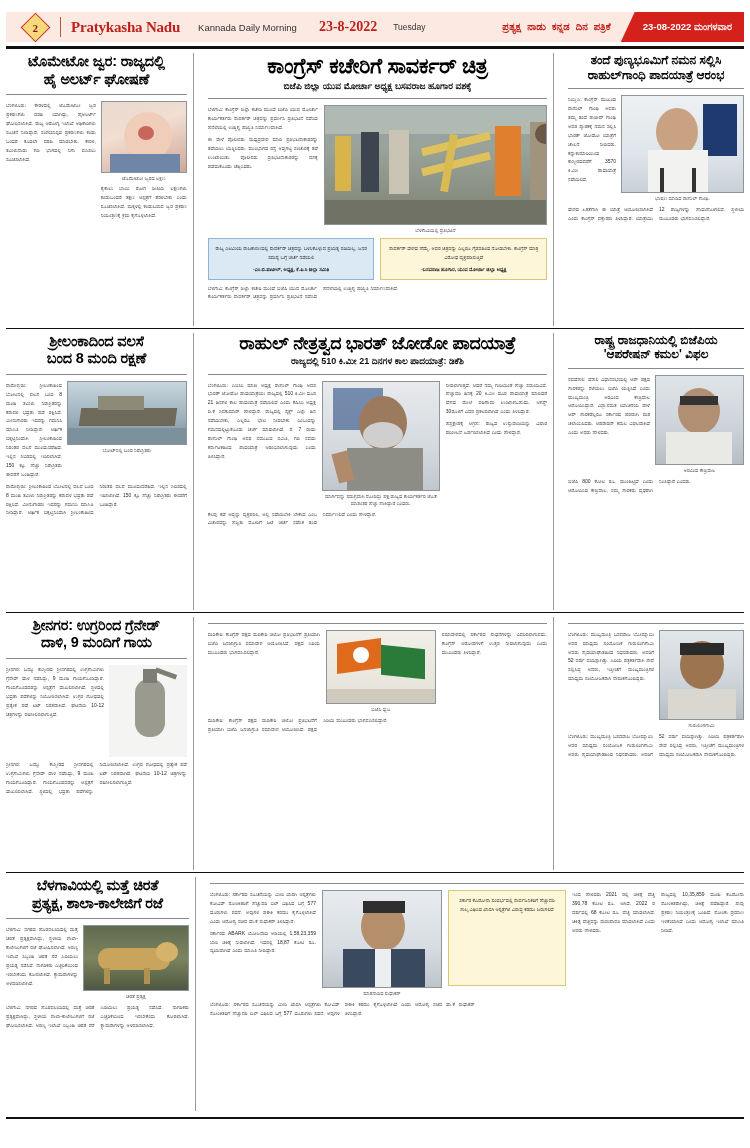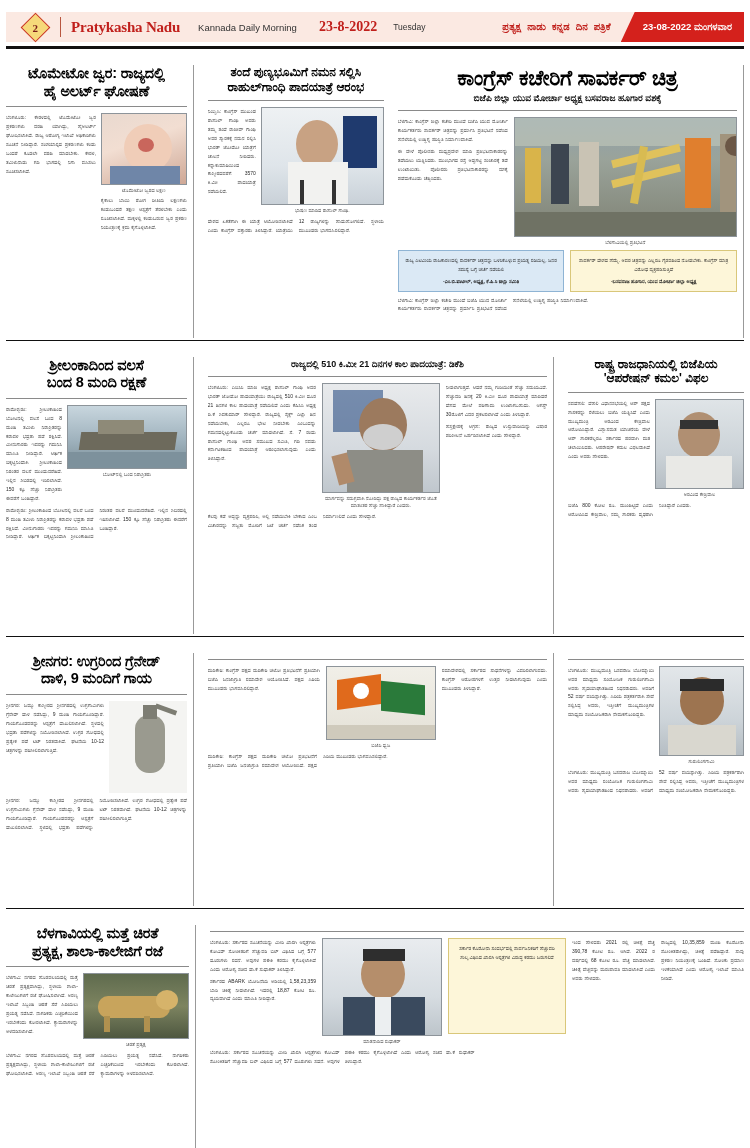--- a/index.html
+++ b/index.html
@@ -33,21 +33,21 @@
   .mh-kn{font-size:10px;color:#c0201c;font-weight:bold;margin-left:auto;font-family:Liberation Mono, monospace;}
   .mh-redbox{
     margin-left:10px;background:#d4211c;color:#fff;font-size:9.5px;font-weight:bold;
     padding:5px 12px 5px 22px;height:30px;box-sizing:border-box;display:flex;align-items:center;
     clip-path:polygon(14px 0,100% 0,100% 100%,0 100%);
   }
   .rule-thick{height:3px;background:#111;margin:4px 0 0 0;}
   .rule-thin{height:1px;background:#111;margin:2px 0 0 0;}
 
   
-  .cols{display:flex;gap:8px;margin-top:16px;}
+  .cols{display:flex;gap:8px;margin-top:4px;}
   .col{box-sizing:border-box;}
   .c-left{width:192px;padding-right:6px;border-right:1px solid #999;}
   .c-mid{width:360px;padding:0 6px;border-right:1px solid #999;}
   .c-right{width:186px;padding-left:6px;}
 
   
   .hl{
     font-weight:bold;text-align:center;color:#000;line-height:1.22;
     font-family:"Liberation Sans",sans-serif;
   }
@@ -122,42 +122,20 @@
         <div style="width:86px;">
           <div class="photo" style="height:70px;background:linear-gradient(160deg,#e9d9cf 0%,#f2ded2 40%,#cfa896 100%);">
             <div class="blob" style="left:22px;top:10px;width:48px;height:48px;background:#f0cdb8;"></div>
             <div class="blob" style="left:36px;top:24px;width:16px;height:14px;background:#c9665c;"></div>
             <div class="bar" style="left:8px;top:52px;width:70px;height:18px;background:#6f86a8;"></div>
           </div>
           <div class="cap">ಟೊಮೇಟೋ ಜ್ವರದ ಲಕ್ಷಣ</div>
           <div class="txt k" style="margin-top:2px;">ಕೈಕಾಲು ಬಾಯಿ ರೋಗ ರೀತಿಯ ಲಕ್ಷಣಗಳು ಕಂಡುಬಂದರೆ ತಕ್ಷಣ ಆಸ್ಪತ್ರೆಗೆ ತೆರಳಬೇಕು ಎಂದು ಸೂಚಿಸಲಾಗಿದೆ. ಮಕ್ಕಳಲ್ಲಿ ಕಂಡುಬರುವ ಜ್ವರ ಪ್ರಕರಣ ನಿಯಂತ್ರಣಕ್ಕೆ ಕ್ರಮ ಕೈಗೊಳ್ಳಲಾಗಿದೆ.</div>
         </div>
       </div>
-    </div>
-
-    <div class="col c-right">
-      <div class="hl hl-sm">ತಂದೆ ಪುಣ್ಯಭೂಮಿಗೆ ನಮನ ಸಲ್ಲಿಸಿ</div>
-      <div class="hl hl-sm">ರಾಹುಲ್‌ಗಾಂಧಿ ಪಾದಯಾತ್ರೆ ಆರಂಭ</div>
-      <div class="divider"></div>
-      <div style="display:flex;gap:5px;">
-        <div style="width:48px;">
-          <div class="txt k">ನಿಯ್ಡಿಹಿ: ಕಾಂಗ್ರೆಸ್ ಮುಖಂಡ ರಾಹುಲ್ ಗಾಂಧಿ ಅವರು ತಮ್ಮ ತಂದೆ ರಾಜೀವ್ ಗಾಂಧಿ ಅವರ ಸ್ಮಾರಕಕ್ಕೆ ನಮನ ಸಲ್ಲಿಸಿ ಭಾರತ್ ಜೋಡೋ ಯಾತ್ರೆಗೆ ಚಾಲನೆ ನೀಡಿದರು. ಕನ್ನಾಕುಮಾರಿಯಿಂದ ಕಾಶ್ಮೀರದವರೆಗೆ 3570 ಕಿ.ಮೀ ಪಾದಯಾತ್ರೆ ನಡೆಯಲಿದೆ.</div>
-        </div>
-        <div style="flex:1;">
-          <div class="photo ph-portrait" style="background:linear-gradient(180deg,#eef1f3 0%,#dfe5ea 60%,#c9d1d8 100%);">
-            <div class="bar" style="right:6px;top:8px;width:34px;height:52px;background:#1f3a6e;"></div>
-            <div class="blob" style="left:34px;top:12px;width:42px;height:48px;background:#c8a283;"></div>
-            <div class="bar" style="left:26px;top:54px;width:60px;height:42px;background:#f2f2f0;"></div>
-            <div class="bar" style="left:38px;top:72px;width:4px;height:24px;background:#333;"></div>
-            <div class="bar" style="left:70px;top:72px;width:4px;height:24px;background:#333;"></div>
-          </div>
-          <div class="cap">ಭಾಷಣ ಮಾಡಿದ ರಾಹುಲ್ ಗಾಂಧಿ.</div>
-        </div>
-      </div>
-      <div class="txt k two" style="margin-top:3px;">ದೇಶದ ಏಕತೆಗಾಗಿ ಈ ಯಾತ್ರೆ ಆಯೋಜಿಸಲಾಗಿದೆ ಎಂದು ಕಾಂಗ್ರೆಸ್ ವಕ್ತಾರರು ತಿಳಿಸಿದ್ದಾರೆ. ಯಾತ್ರೆಯು 12 ರಾಜ್ಯಗಳನ್ನು ಹಾದುಹೋಗಲಿದೆ. ಸ್ಥಳೀಯ ಮುಖಂಡರು ಭಾಗವಹಿಸಲಿದ್ದಾರೆ.</div>
     </div>
 
     <div class="col c-mid">
       <div class="hl hl-xl">ಕಾಂಗ್ರೆಸ್ ಕಚೇರಿಗೆ ಸಾವರ್ಕರ್ ಚಿತ್ರ</div>
       <div class="subhl">ಬಿಜೆಪಿ ಜಿಲ್ಲಾ ಯುವ ಮೋರ್ಚಾ ಅಧ್ಯಕ್ಷ ಬಸವರಾಜ ಹೂಗಾರ ವಶಕ್ಕೆ</div>
       <div class="divider"></div>
       <div style="display:flex;gap:6px;">
         <div style="width:110px;">
           <div class="txt k">ಬೆಳಗಾವಿ: ಕಾಂಗ್ರೆಸ್ ಜಿಲ್ಲಾ ಕಚೇರಿ ಮುಂದೆ ಬಿಜೆಪಿ ಯುವ ಮೋರ್ಚಾ ಕಾರ್ಯಕರ್ತರು ಸಾವರ್ಕರ್ ಚಿತ್ರವನ್ನು ಪ್ರದರ್ಶಿಸಿ ಪ್ರತಿಭಟನೆ ನಡೆಸಿದ ಹನೆಲೆಯಲ್ಲಿ ಉದ್ಧಿಗ್ನ ಪರಿಸ್ಥಿತಿ ನಿರ್ಮಾಣವಾಗಿದೆ.</div>
           <div class="txt k" style="margin-top:3px;">ಈ ವೇಳೆ ಪೊಲೀಸರು ಮಧ್ಯಪ್ರವೇಶ ಮಾಡಿ ಪ್ರತಿಭಟನಾಕಾರರನ್ನು ತಡೆಯಲು ಯತ್ನಿಸಿದರು. ಮುಂಭಾಗದ ರಸ್ತೆ ಅಡ್ಡಗಟ್ಟಿ ಸಂಚಾರಕ್ಕೆ ತಡೆ ಉಂಟಾಯಿತು. ಪೊಲೀಸರು ಪ್ರತಿಭಟನಾಕಾರರನ್ನು ವಶಕ್ಕೆ ಪಡೆದುಕೊಂಡು ಚೆದ್ದಿಸಿದರು.</div>
@@ -184,20 +162,42 @@
           <span>ರಾಜ್ಯ ಎಟಿಮಿಯ ರಾಜಕಾರಣದಲ್ಲಿ ಸಾವರ್ಕರ್ ಚಿತ್ರವನ್ನು ಬಳಸಿಕೊಳ್ಳುವ ಪ್ರಯತ್ನ ಸರಿಯಲ್ಲ. ಜನರ ಸಮಸ್ಯೆ ಬಗ್ಗೆ ಚರ್ಚೆ ನಡೆಯಲಿ</span>
           <span class="who">-ಎಂ.ಬಿ.ಪಾಟೀಲ್, ಅಧ್ಯಕ್ಷ, ಕೆ.ಪಿ.ಸಿ ಜಿಲ್ಲಾ ಸಮಿತಿ</span>
         </div>
         <div class="qbox cream" style="flex:1;">
           <span>ಸಾವರ್ಕರ್ ದೇಶದ ಹೆಮ್ಮೆ. ಅವರ ಚಿತ್ರವನ್ನು ಎಲ್ಲರೂ ಗೈರವದಿಂದ ನೋಡಬೇಕು. ಕಾಂಗ್ರೆಸ್ ಮಾತ್ರ ವಿರೋಧ ವ್ಯಕ್ತಪಡಿಸುತ್ತಿದೆ</span>
           <span class="who">-ಬಸವರಾಜ ಹೂಗಾರ, ಯುವ ಮೋರ್ಚಾ ಜಿಲ್ಲಾ ಅಧ್ಯಕ್ಷ</span>
         </div>
       </div>
       <div class="txt k three" style="margin-top:4px;height:42px;">ಬೆಳಗಾವಿ: ಕಾಂಗ್ರೆಸ್ ಜಿಲ್ಲಾ ಕಚೇರಿ ಮುಂದೆ ಬಿಜೆಪಿ ಯುವ ಮೋರ್ಚಾ ಕಾರ್ಯಕರ್ತರು ಸಾವರ್ಕರ್ ಚಿತ್ರವನ್ನು ಪ್ರದರ್ಶಿಸಿ ಪ್ರತಿಭಟನೆ ನಡೆಸಿದ ಹನೆಲೆಯಲ್ಲಿ ಉದ್ಧಿಗ್ನ ಪರಿಸ್ಥಿತಿ ನಿರ್ಮಾಣವಾಗಿದೆ.</div>
     </div>
+
+    <div class="col c-right">
+      <div class="hl hl-sm">ತಂದೆ ಪುಣ್ಯಭೂಮಿಗೆ ನಮನ ಸಲ್ಲಿಸಿ</div>
+      <div class="hl hl-sm">ರಾಹುಲ್‌ಗಾಂಧಿ ಪಾದಯಾತ್ರೆ ಆರಂಭ</div>
+      <div class="divider"></div>
+      <div style="display:flex;gap:5px;">
+        <div style="width:48px;">
+          <div class="txt k">ನಿಯ್ಡಿಹಿ: ಕಾಂಗ್ರೆಸ್ ಮುಖಂಡ ರಾಹುಲ್ ಗಾಂಧಿ ಅವರು ತಮ್ಮ ತಂದೆ ರಾಜೀವ್ ಗಾಂಧಿ ಅವರ ಸ್ಮಾರಕಕ್ಕೆ ನಮನ ಸಲ್ಲಿಸಿ ಭಾರತ್ ಜೋಡೋ ಯಾತ್ರೆಗೆ ಚಾಲನೆ ನೀಡಿದರು. ಕನ್ನಾಕುಮಾರಿಯಿಂದ ಕಾಶ್ಮೀರದವರೆಗೆ 3570 ಕಿ.ಮೀ ಪಾದಯಾತ್ರೆ ನಡೆಯಲಿದೆ.</div>
+        </div>
+        <div style="flex:1;">
+          <div class="photo ph-portrait" style="background:linear-gradient(180deg,#eef1f3 0%,#dfe5ea 60%,#c9d1d8 100%);">
+            <div class="bar" style="right:6px;top:8px;width:34px;height:52px;background:#1f3a6e;"></div>
+            <div class="blob" style="left:34px;top:12px;width:42px;height:48px;background:#c8a283;"></div>
+            <div class="bar" style="left:26px;top:54px;width:60px;height:42px;background:#f2f2f0;"></div>
+            <div class="bar" style="left:38px;top:72px;width:4px;height:24px;background:#333;"></div>
+            <div class="bar" style="left:70px;top:72px;width:4px;height:24px;background:#333;"></div>
+          </div>
+          <div class="cap">ಭಾಷಣ ಮಾಡಿದ ರಾಹುಲ್ ಗಾಂಧಿ.</div>
+        </div>
+      </div>
+      <div class="txt k two" style="margin-top:3px;">ದೇಶದ ಏಕತೆಗಾಗಿ ಈ ಯಾತ್ರೆ ಆಯೋಜಿಸಲಾಗಿದೆ ಎಂದು ಕಾಂಗ್ರೆಸ್ ವಕ್ತಾರರು ತಿಳಿಸಿದ್ದಾರೆ. ಯಾತ್ರೆಯು 12 ರಾಜ್ಯಗಳನ್ನು ಹಾದುಹೋಗಲಿದೆ. ಸ್ಥಳೀಯ ಮುಖಂಡರು ಭಾಗವಹಿಸಲಿದ್ದಾರೆ.</div>
+    </div>
   </div>
 
   <div class="rule-thin"></div>
 
   <div class="cols">
 
     <div class="col c-left">
       <div class="hl hl-md">ಶ್ರೀಲಂಕಾದಿಂದ ವಲಸೆ</div>
       <div class="hl hl-md">ಬಂದ 8 ಮಂದಿ ರಕ್ಷಣೆ</div>
       <div class="divider"></div>
@@ -211,20 +211,21 @@
             <div class="bar" style="left:30px;top:14px;width:46px;height:14px;background:#8e8a78;"></div>
             <div class="bar" style="left:0;top:46px;width:100%;height:16px;background:#7d919c;"></div>
           </div>
           <div class="cap">ಬೋಟ್‌ನಲ್ಲಿ ಬಂದ ನಿರಾಶ್ರಿತರು</div>
         </div>
       </div>
       <div class="txt k two" style="margin-top:3px;height:128px;">ರಾಮೇಶ್ವರಂ: ಶ್ರೀಲಂಕಾದಿಂದ ಬೋಟಿನಲ್ಲಿ ವಲಸೆ ಬಂದ 8 ಮಂದಿ ತಮಿಳು ನಿರಾಶ್ರಿತರನ್ನು ಕರಾವಳಿ ಭದ್ರತಾ ಪಡೆ ರಕ್ಷಿಸಿದೆ. ಮೀನುಗಾರರು ಇವರನ್ನು ಗಮನಿಸಿ ಮಾಹಿತಿ ನೀಡಿದ್ದಾರೆ. ಆರ್ಥಿಕ ಬಿಕ್ಕಟ್ಟಿನಿಂದಾಗಿ ಶ್ರೀಲಂಕಾದಿಂದ ನಿರಂತರ ವಲಸೆ ಮುಂದುವರೆದಿದೆ. ಇಲ್ಲಿನ ಶಿಬಿರದಲ್ಲಿ ಇರಿಸಲಾಗಿದೆ. 150 ಕ್ಕೂ ಹೆಚ್ಚು ನಿರಾಶ್ರಿತರು ಈವರೆಗೆ ಬಂದಿದ್ದಾರೆ.</div>
     </div>
 
     <div class="col c-mid">
+      <div class="hl hl-lg">ರಾಹುಲ್ ನೇತ್ರತ್ವದ ಭಾರತ್ ಜೋಡೋ ಪಾದಯಾತ್ರೆ</div>
       <div class="subhl">ರಾಜ್ಯದಲ್ಲಿ 510 ಕಿ.ಮೀ 21 ದಿನಗಳ ಕಾಲ ಪಾದಯಾತ್ರೆ: ಡಿಕೆಶಿ</div>
       <div class="divider"></div>
       <div style="display:flex;gap:6px;">
         <div style="width:108px;">
           <div class="txt k">ಬೆಂಗಳೂರು: ಎಐಸಿಸಿ ಮಾಜಿ ಅಧ್ಯಕ್ಷ ರಾಹುಲ್ ಗಾಂಧಿ ಅವರ ಭಾರತ್ ಜೋಡೋ ಪಾದಯಾತ್ರೆಯು ರಾಜ್ಯದಲ್ಲಿ 510 ಕಿ.ಮೀ ದೂರ 21 ದಿನಗಳ ಕಾಲ ಪಾದಯಾತ್ರೆ ನಡೆಯಲಿದೆ ಎಂದು ಕೆಪಿಸಿಸಿ ಅಧ್ಯಕ್ಷ ಡಿ.ಕೆ ಶಿವಕುಮಾರ್ ಹೇಳಿದ್ದಾರೆ. ರಾಜ್ಯದಲ್ಲಿ ಸೈಕ್ಲ್ ಎಲ್ಲಾ ದಿನ ನಡೆಯಬೇಕು, ಎಲ್ಲರೂ ಭೇಟಿ ನೀಡಬೇಕು ಎಂಬುದನ್ನು ಗಮನದಲ್ಲಿಟ್ಟುಕೊಂಡು ಚರ್ಚೆ ಮಾಡಲಾಗಿದೆ. ಸೆ. 7 ರಂದು ರಾಹುಲ್ ಗಾಂಧಿ ಅವರ ಸಮುಖದ ಸಮಿತಿ, ಗಡಿ ನವಡು ಕರ್ನಾಟಕದಿಂದ ಪಾದಯಾತ್ರೆ ಆರಂಭಿಸಲಾಗುವುದು ಎಂದು ತಿಳಿಸಿದ್ದಾರೆ.</div>
         </div>
         <div style="width:118px;">
           <div class="photo" style="height:108px;background:linear-gradient(180deg,#e8eaec 0%,#d5dadf 60%,#c0c7cd 100%);">
             <div class="bar" style="left:10px;top:6px;width:50px;height:42px;background:#1a3f7a;opacity:.55;"></div>
             <div class="blob" style="left:36px;top:14px;width:48px;height:54px;background:#9c7a5e;"></div>

